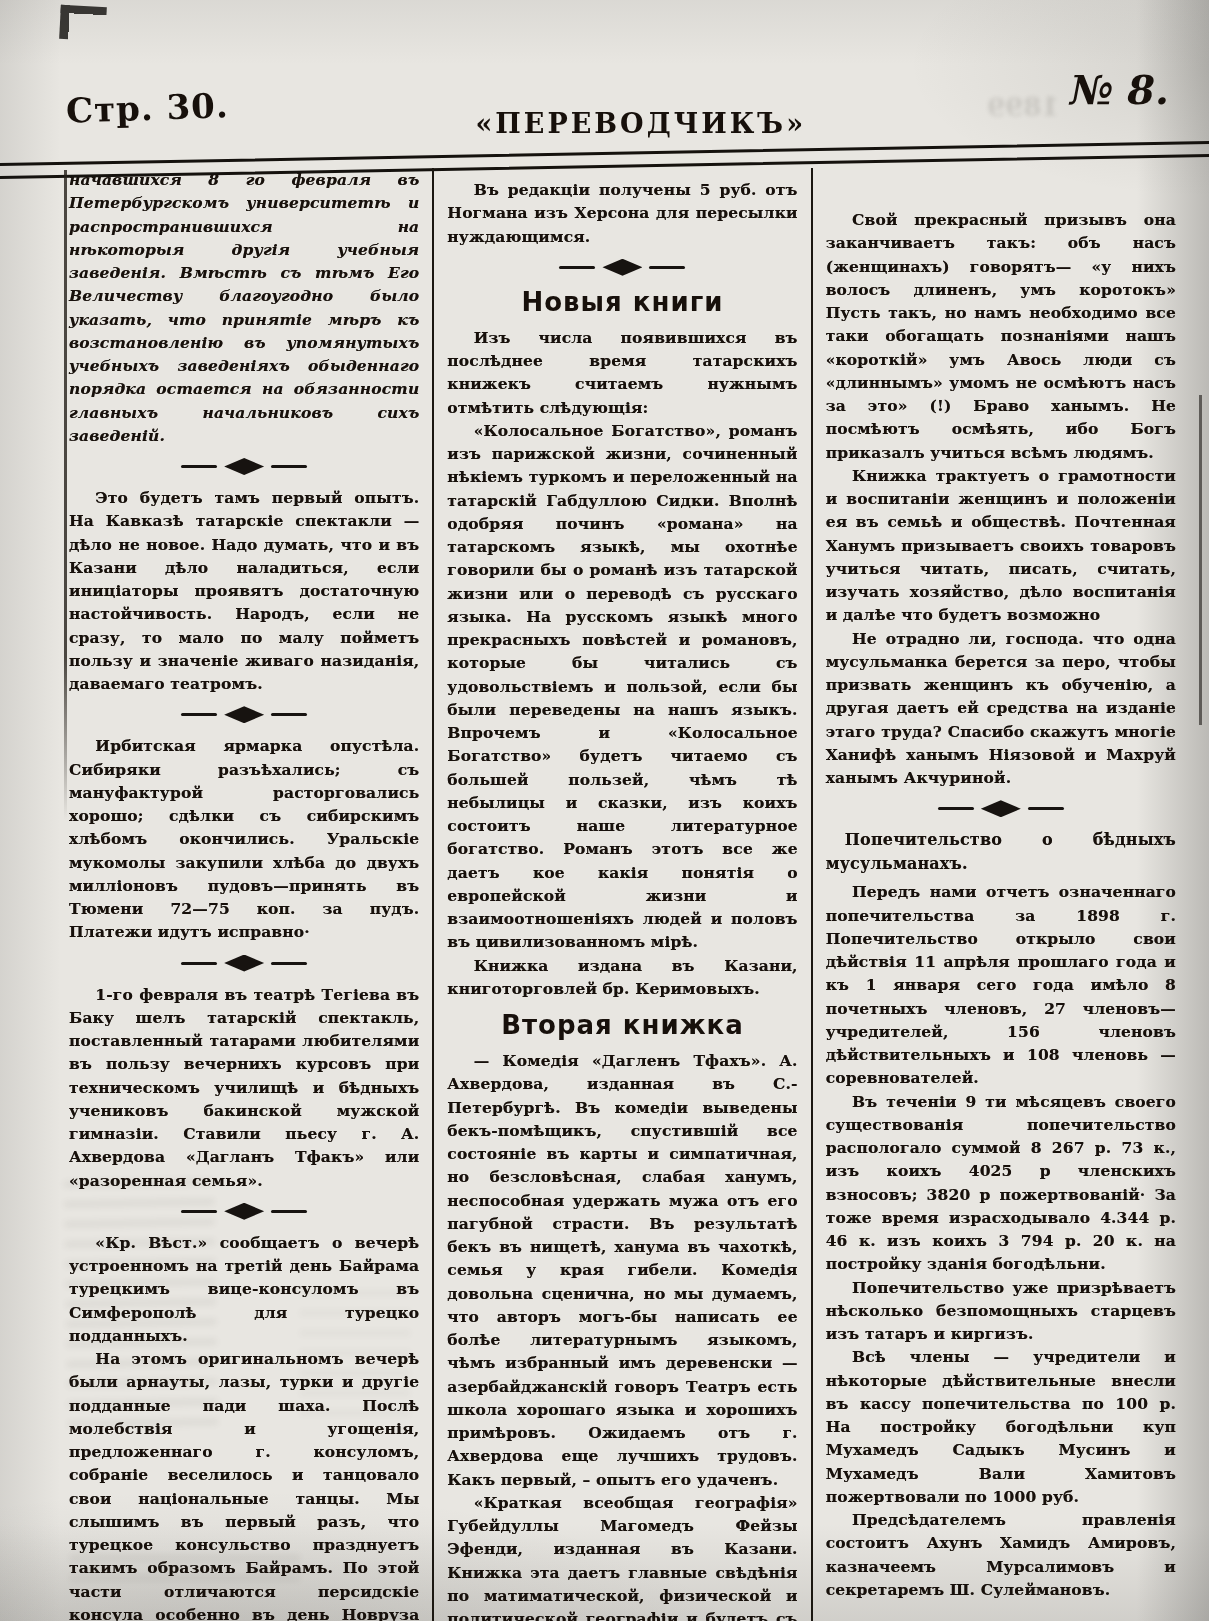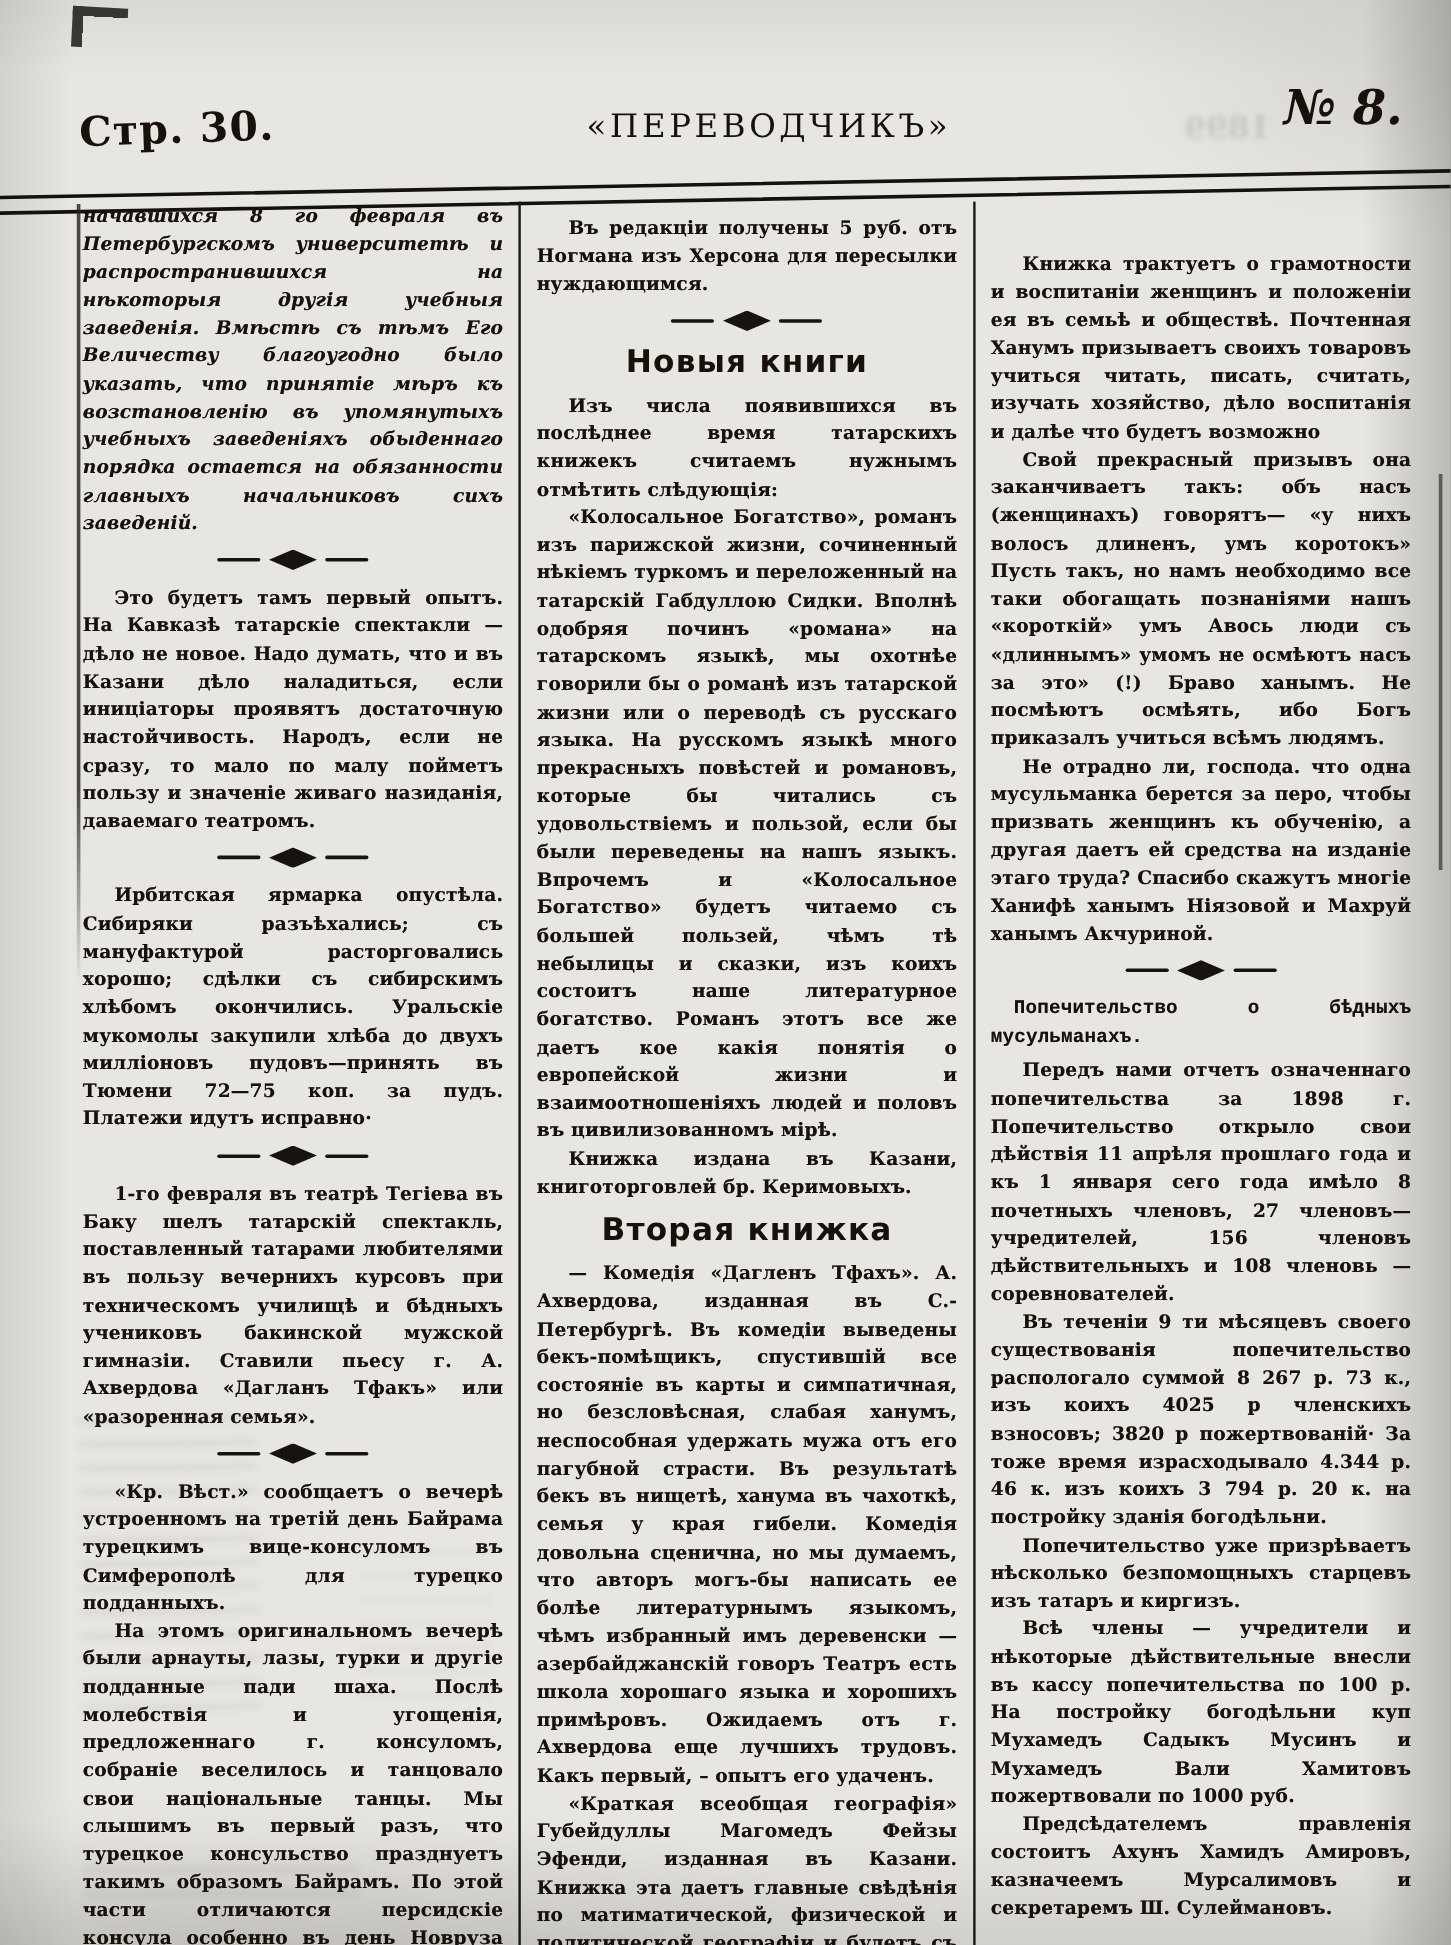--- a/index.html
+++ b/index.html
@@ -18,22 +18,22 @@
     font-family:"DejaVu Serif", serif;
   }
   
   .header{position:relative;height:178px;}
   .page-label{
     position:absolute;left:66px;top:88px;
     font-size:34px;font-weight:700;letter-spacing:1px;
     transform:rotate(-2deg);
   }
   .masthead{
-    position:absolute;left:53%;top:90px;transform:translateX(-50%);
-    font-size:27px;font-weight:400;letter-spacing:3px;white-space:nowrap;
+    position:absolute;left:53%;top:108px;transform:translateX(-50%);
+    font-size:27px;font-weight:700;letter-spacing:3px;white-space:nowrap;
   }
   .issue-label{
     position:absolute;right:40px;top:66px;
     font-size:40px;font-weight:700;font-style:italic;
   }
   .head-rules{
     position:absolute;left:-6px;right:-6px;top:152px;
     transform:rotate(-1.05deg);
   }
   .head-rules .r1{height:3px;background:#15120e;border-radius:2px;}
@@ -55,21 +55,21 @@
     text-shadow:0 0 .5px rgba(20,15,10,.55);
     margin:0;
   }
   .paragraph{text-indent:1.7em;}
   .paragraph-flush{text-indent:0;}
   .heading-sans{
     font-family:"DejaVu Sans", sans-serif;
     font-size:26px;font-weight:700;text-align:center;
     letter-spacing:1px;margin:10px 0 9px;
   }
-  .subheading{text-indent:1.2em;font-size:16px;margin:2px 0 4px;font-family:Liberation Mono, monospace;}
+  .subheading{text-indent:1.2em;font-size:16px;margin:2px 0 4px;}
   
   .divider{display:flex;align-items:center;justify-content:center;gap:7px;margin:11px 0;}
   .divider .dash{width:36px;height:3px;background:#171310;border-radius:2px;}
   .divider .diamond{
     width:40px;height:17px;background:#171310;
     clip-path:polygon(50% 0,100% 50%,50% 100%,0 50%);
   }
   
   .corner-mark{position:absolute;left:60px;top:6px;width:46px;height:34px;
     background:
@@ -146,22 +146,22 @@
         </div>
         <div class="heading-sans">Новыя книги</div>
         <div class="paragraph">Изъ числа появившихся въ послѣднее время татарскихъ книжекъ считаемъ нужнымъ отмѣтить слѣдующія:</div>
         <div class="paragraph">«Колосальное Богатство», романъ изъ парижской жизни, сочиненный нѣкіемъ туркомъ и переложенный на татарскій Габдуллою Сидки. Вполнѣ одобряя починъ «романа» на татарскомъ языкѣ, мы охотнѣе говорили бы о романѣ изъ татарской жизни или о переводѣ съ русскаго языка. На русскомъ языкѣ много прекрасныхъ повѣстей и романовъ, которые бы читались съ удовольствіемъ и пользой, если бы были переведены на нашъ языкъ. Впрочемъ и «Колосальное Богатство» будетъ читаемо съ большей пользей, чѣмъ тѣ небылицы и сказки, изъ коихъ состоитъ наше литературное богатство. Романъ этотъ все же даетъ кое какія понятія о европейской жизни и взаимоотношеніяхъ людей и половъ въ цивилизованномъ мірѣ.</div>
         <div class="paragraph">Книжка издана въ Казани, книготорговлей бр. Керимовыхъ.</div>
         <div class="heading-sans">Вторая книжка</div>
         <div class="paragraph">— Комедія «Дагленъ Тфахъ». А. Ахвердова, изданная въ С.-Петербургѣ. Въ комедіи выведены бекъ-помѣщикъ, спустившій все состояніе въ карты и симпатичная, но безсловѣсная, слабая ханумъ, неспособная удержать мужа отъ его пагубной страсти. Въ результатѣ бекъ въ нищетѣ, ханума въ чахоткѣ, семья у края гибели. Комедія довольна сценична, но мы думаемъ, что авторъ могъ-бы написать ее болѣе литературнымъ языкомъ, чѣмъ избранный имъ деревенски — азербайджанскій говоръ Театръ есть школа хорошаго языка и хорошихъ примѣровъ. Ожидаемъ отъ г. Ахвердова еще лучшихъ трудовъ. Какъ первый, – опытъ его удаченъ.</div>
         <div class="paragraph">«Краткая всеобщая географія» Губейдуллы Магомедъ Фейзы Эфенди, изданная въ Казани. Книжка эта даетъ главные свѣдѣнія по матиматической, физической и политической географіи и будетъ съ пользой прочитана каждымъ татариномъ. Написана эта книжка литературнымъ языкомъ, который одинаково поймутъ татары сѣвера и юга.</div>
       </div>
       <div class="col col-3">
+        <div class="paragraph">Свой прекрасный призывъ она заканчиваетъ такъ: объ насъ (женщинахъ) говорятъ— «у нихъ волосъ длиненъ, умъ коротокъ» Пусть такъ, но намъ необходимо все таки обогащать познаніями нашъ «короткій» умъ Авось люди съ «длиннымъ» умомъ не осмѣютъ насъ за это» (!) Браво ханымъ. Не посмѣютъ осмѣять, ибо Богъ приказалъ учиться всѣмъ людямъ.</div>
         <div class="paragraph">Книжка трактуетъ о грамотности и воспитаніи женщинъ и положеніи ея въ семьѣ и обществѣ. Почтенная Ханумъ призываетъ своихъ товаровъ учиться читать, писать, считать, изучать хозяйство, дѣло воспитанія и далѣе что будетъ возможно</div>
-        <div class="paragraph">Свой прекрасный призывъ она заканчиваетъ такъ: объ насъ (женщинахъ) говорятъ— «у нихъ волосъ длиненъ, умъ коротокъ» Пусть такъ, но намъ необходимо все таки обогащать познаніями нашъ «короткій» умъ Авось люди съ «длиннымъ» умомъ не осмѣютъ насъ за это» (!) Браво ханымъ. Не посмѣютъ осмѣять, ибо Богъ приказалъ учиться всѣмъ людямъ.</div>
         <div class="paragraph">Не отрадно ли, господа. что одна мусульманка берется за перо, чтобы призвать женщинъ къ обученію, а другая даетъ ей средства на изданіе этаго труда? Спасибо скажутъ многіе Ханифѣ ханымъ Ніязовой и Махруй ханымъ Акчуриной.</div>
         <div class="divider">
           <span class="dash"></span>
           <span class="diamond"></span>
           <span class="dash"></span>
         </div>
         <div class="subheading">Попечительство о бѣдныхъ мусульманахъ.</div>
         <div class="paragraph">Передъ нами отчетъ означеннаго попечительства за 1898 г. Попечительство открыло свои дѣйствія 11 апрѣля прошлаго года и къ 1 января сего года имѣло 8 почетныхъ членовъ, 27 членовъ—учредителей, 156 членовъ дѣйствительныхъ и 108 членовь — соревнователей.</div>
         <div class="paragraph">Въ теченіи 9 ти мѣсяцевъ своего существованія попечительство распологало суммой 8 267 р. 73 к., изъ коихъ 4025 р членскихъ взносовъ; 3820 р пожертвованій· За тоже время израсходывало 4.344 р. 46 к. изъ коихъ 3 794 р. 20 к. на постройку зданія богодѣльни.</div>
         <div class="paragraph">Попечительство уже призрѣваетъ нѣсколько безпомощныхъ старцевъ изъ татаръ и киргизъ.</div>

